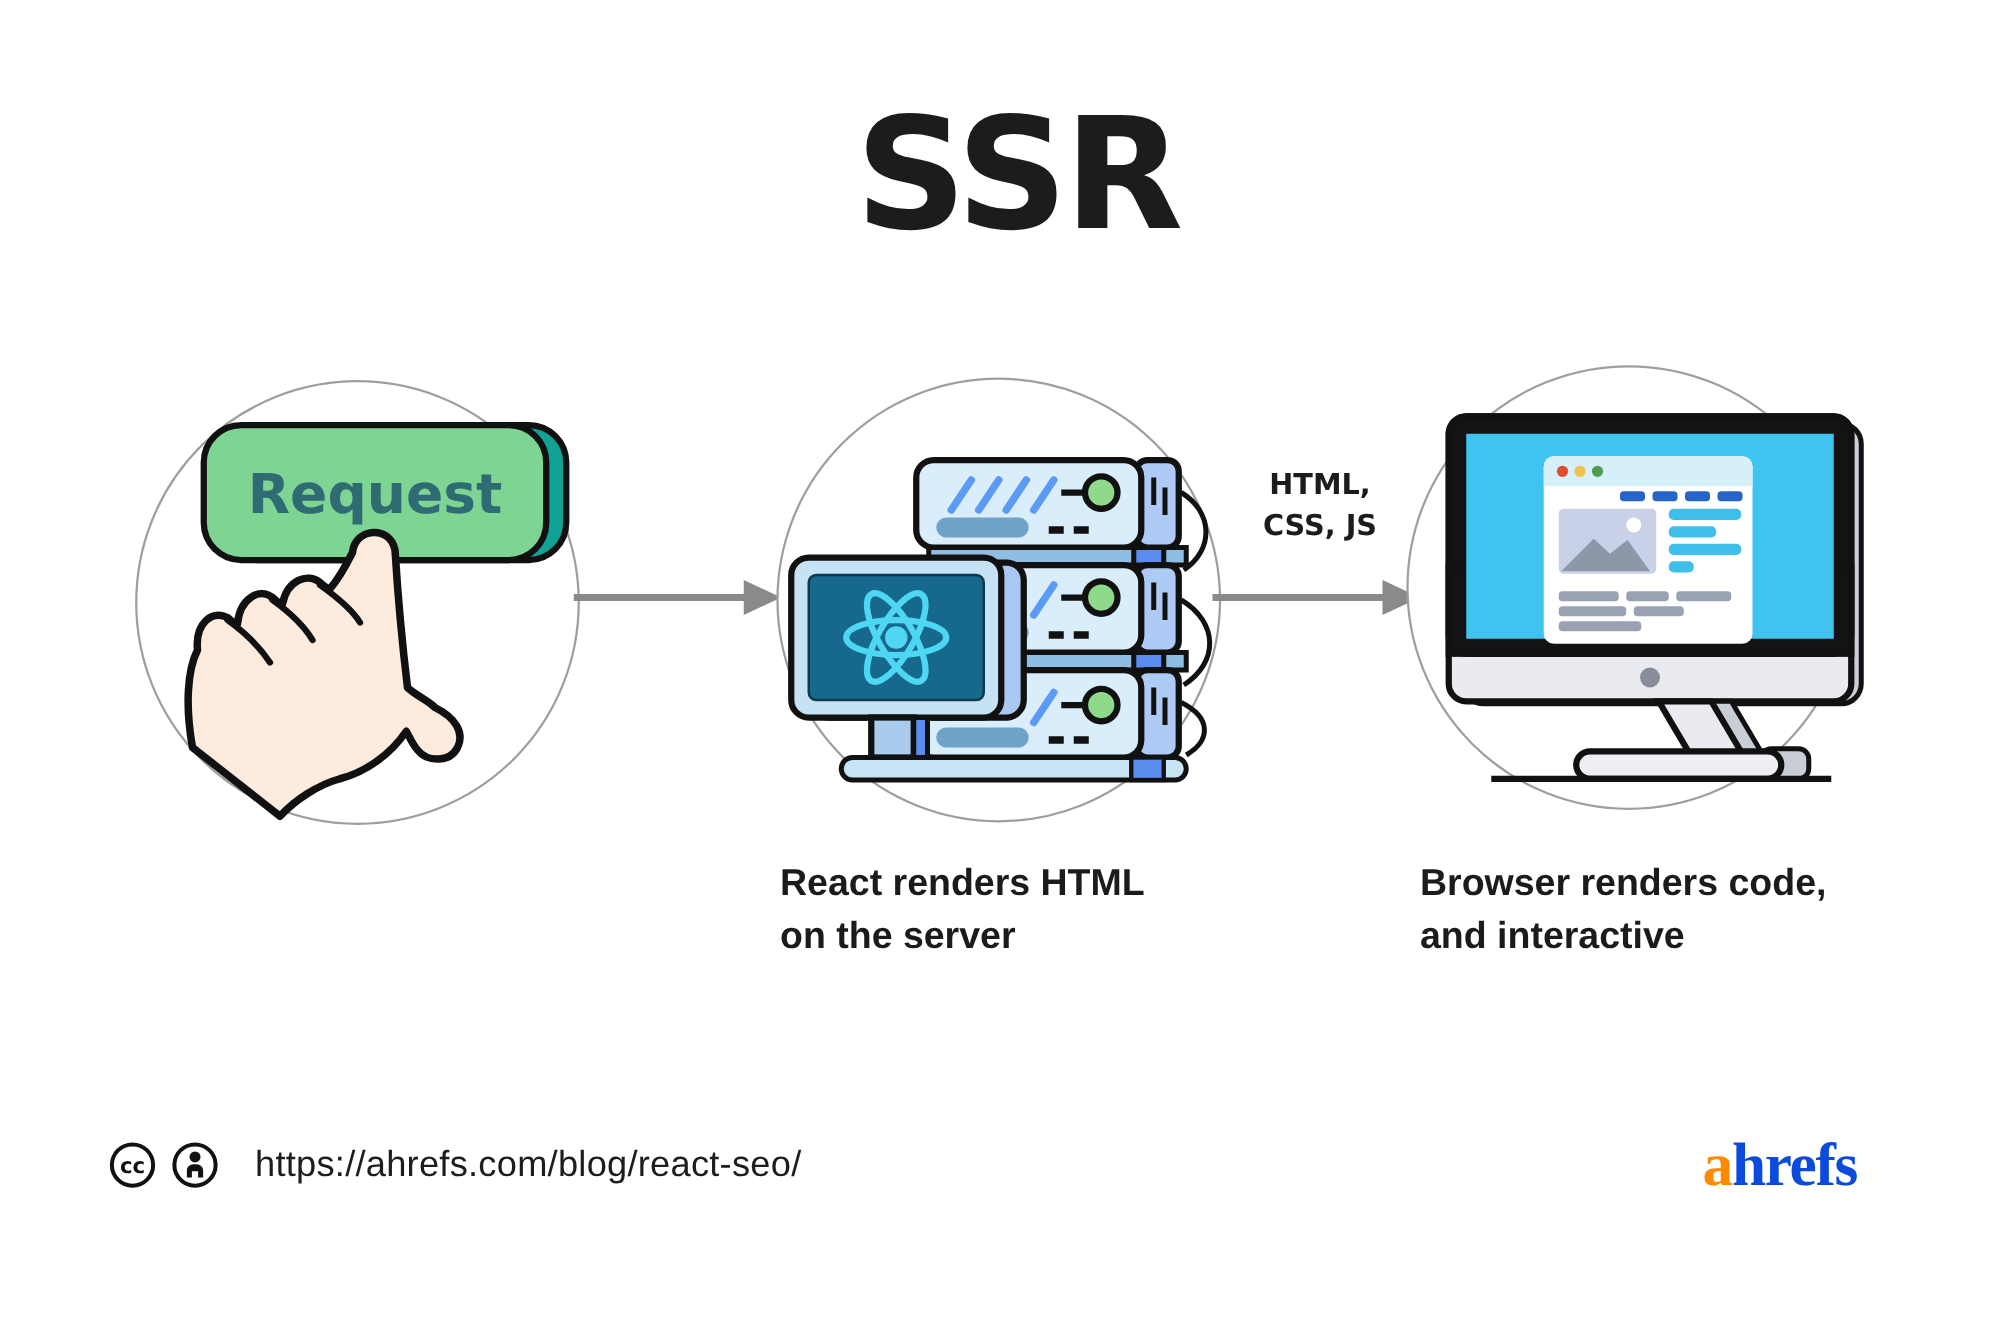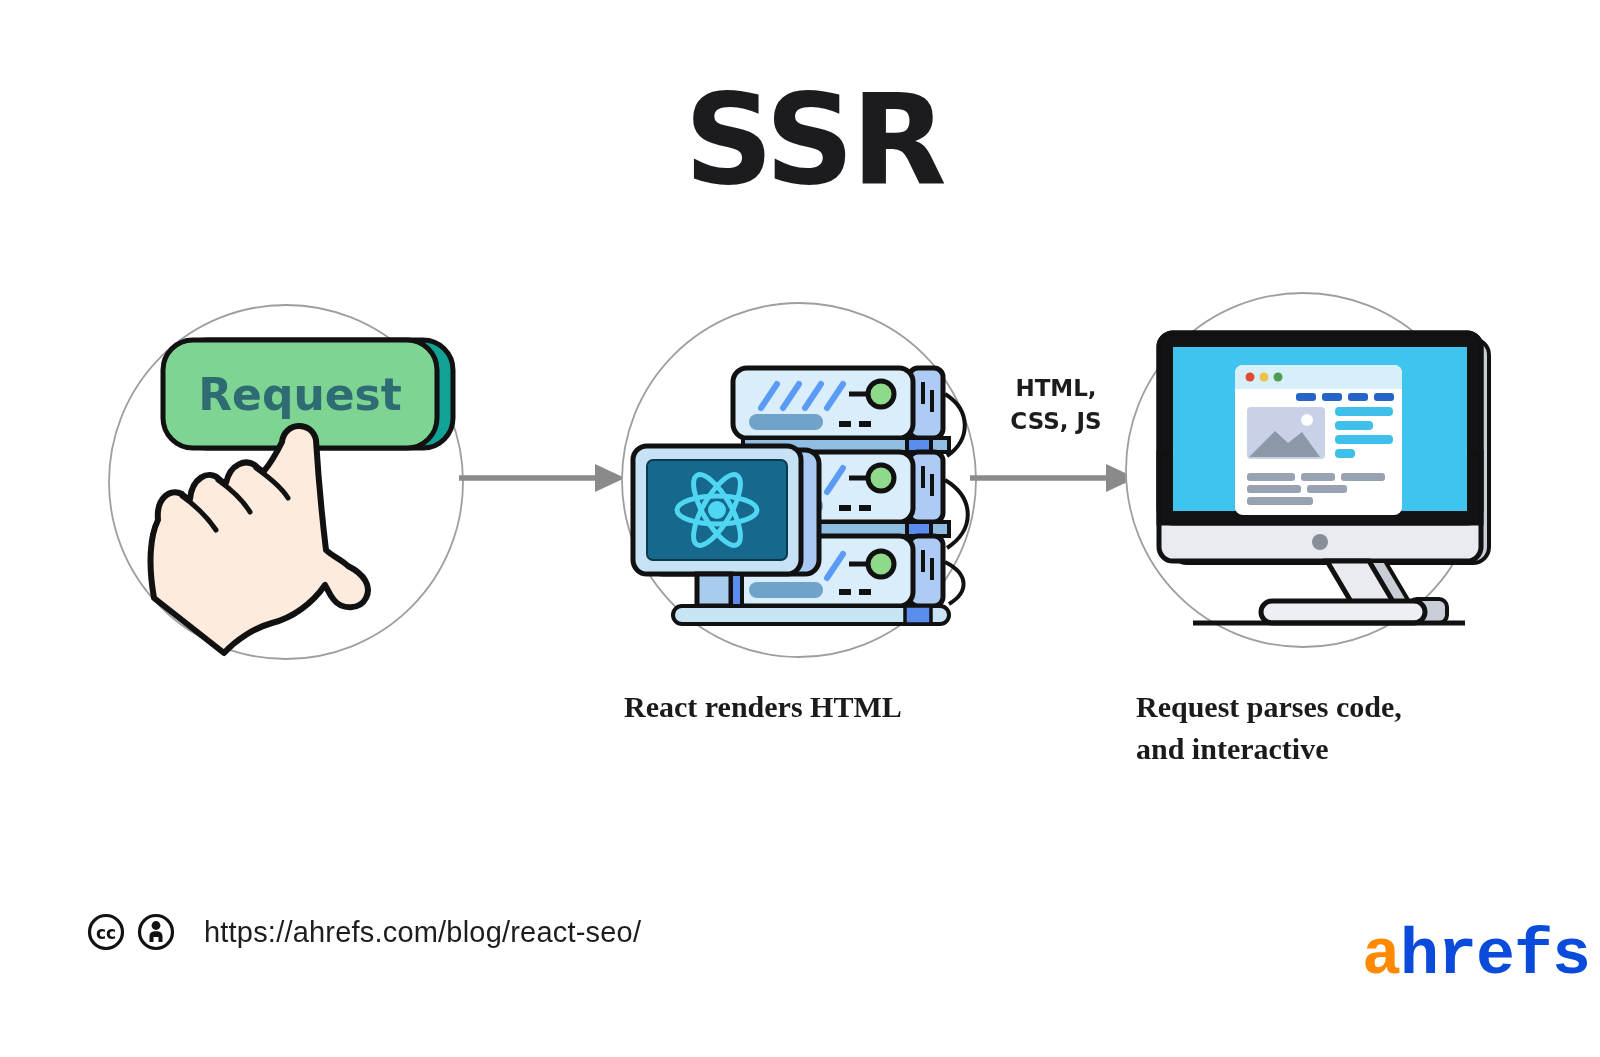--- a/index.html
+++ b/index.html
@@ -13,30 +13,30 @@
   #svg-request{left:96px;top:292px;}
   #svg-server{left:609px;top:290px;}
   #svg-browser{left:1113px;top:283px;}
   .arrow-svg{position:absolute;}
   #arrow1{left:457px;top:460px;}
   #arrow2{left:968px;top:460px;}
   .arrow-label{position:absolute;left:966px;top:372px;width:180px;text-align:center;
                font-size:23px;font-weight:700;line-height:33px;color:#1c1c1e;
                font-family:"DejaVu Sans","Liberation Sans",sans-serif;}
   .caption{position:absolute;font-size:30px;font-weight:700;line-height:42px;
-           color:#1b1b1d;font-family:Liberation Serif, serif;}
+           color:#1b1b1d;font-family:Liberation Sans, sans-serif;}
   #caption-server{left:624px;top:686px;}
   #caption-browser{left:1136px;top:686px;}
   .footer-left{position:absolute;left:86px;top:912px;display:flex;align-items:center;}
   .footer-left svg{display:block;}
   .cc-gap{width:10px;}
   .footer-url{margin-left:28px;font-size:29px;color:#1d1d1f;letter-spacing:0.2px;}
-  .logo{position:absolute;left:1362px;top:908px;font-size:65px;font-weight:800;
+  .logo{position:absolute;left:1362px;top:908px;font-size:49px;font-weight:800;
         letter-spacing:-1px;line-height:48px;
-        font-family:Liberation Mono, monospace;margin-top:24px;}
+        font-family:Liberation Serif, serif;}
   .logo .first{color:#FF8A00;}
   .logo .rest{color:#0A4BDC;}
 </style>
 </head>
 <body>
 
 <div class="stage">
 
   <div class="title">SSR</div>
 
@@ -197,23 +197,24 @@
       <polygon points="256,278 272,278 298,322 282,322" fill="#C9CED6" stroke="#111111" stroke-width="4"></polygon>
       <polygon points="214,278 256,278 282,322 240,322" fill="#E9EBF1" stroke="#111111" stroke-width="5"></polygon>
       <rect x="296" y="316" width="38" height="24" rx="8" fill="#C9CED6" stroke="#111111" stroke-width="4"></rect>
       <rect x="148" y="318" width="164" height="22" rx="11" fill="#EDEFF4" stroke="#111111" stroke-width="5"></rect>
       <line x1="80" y1="340" x2="352" y2="340" stroke="#111111" stroke-width="5"></line>
     </g>
   </svg>
 
   <div id="caption-server" class="caption">
     <div>React renders HTML</div>
+    <div>on the server</div>
   </div>
   <div id="caption-browser" class="caption">
-    <div>Request parses code,</div>
+    <div>Browser renders code,</div>
     <div>and interactive</div>
   </div>
 
   <div class="footer-left">
     <svg width="40" height="40" viewBox="0 0 40 40">
       <circle cx="20" cy="20" r="16.5" fill="#ffffff" stroke="#111111" stroke-width="3.2"></circle>
       <text x="20" y="26.5" text-anchor="middle" font-size="17" font-weight="bold" font-family="DejaVu Sans, Liberation Sans, sans-serif" fill="#111111">cc</text>
     </svg>
     <div class="cc-gap"></div>
     <svg width="40" height="40" viewBox="0 0 40 40">

